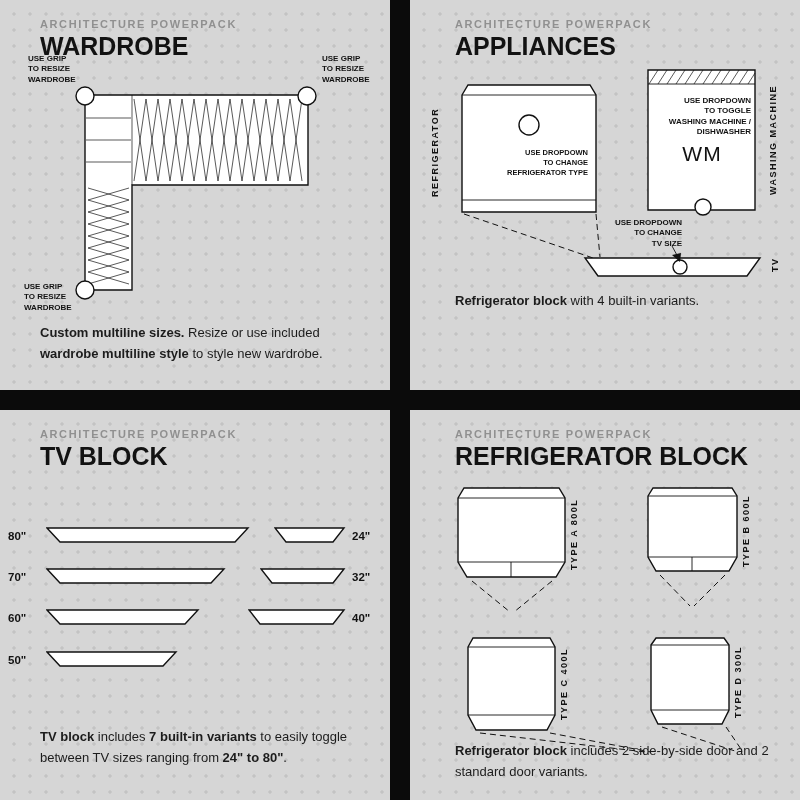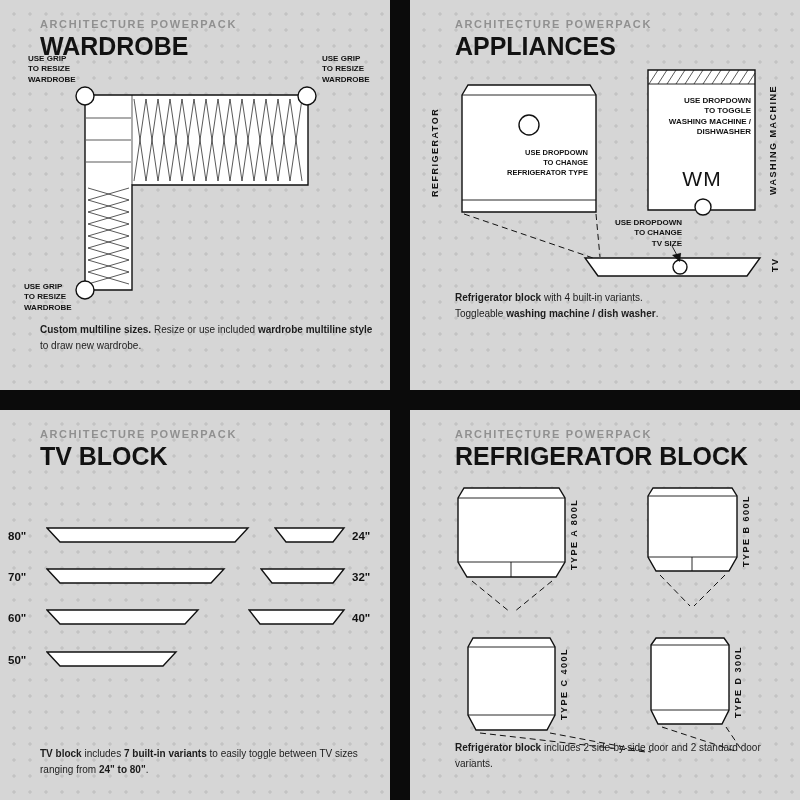--- a/index.html
+++ b/index.html
@@ -14,21 +14,21 @@
   .hdr { position:absolute; font-size:11px; font-weight:bold; letter-spacing:1.6px;
          color:#909090; white-space:nowrap; }
   .title { position:absolute; font-size:26px; font-weight:bold; color:#121212;
            white-space:nowrap; transform:scaleX(0.96); transform-origin:left top; }
   .note { position:absolute; font-size:8px; font-weight:bold; line-height:1.3;
           color:#121212; white-space:pre-line; }
   .ctr { text-align:right; }
   .vlabel { position:absolute; writing-mode:vertical-rl; transform:rotate(180deg);
             text-align:center; font-size:9px; font-weight:bold; letter-spacing:1.5px;
             white-space:nowrap; color:#121212; }
-  .caption { position:absolute; font-size:10px; line-height:1.62; color:#1c1c1c; }
+  .caption { position:absolute; font-size:13px; line-height:1.62; color:#1c1c1c; }
   .caption .b { font-weight:bold; }
   .sizelabel { position:absolute; font-size:11.5px; font-weight:bold; color:#121212; }
   .wmmark { position:absolute; font-size:21px; font-weight:400; letter-spacing:1px;
             color:#121212; text-align:center; }
   svg.abs { position:absolute; left:0; top:0; }
   .ol   { fill:#ffffff; stroke:#111; stroke-width:1.4; }
   .ln   { fill:none; stroke:#111; stroke-width:0.9; }
   .thin { fill:none; stroke:#111; stroke-width:0.7; }
   .dash { fill:none; stroke:#111; stroke-width:1; stroke-dasharray:6 4; }
   .grip { fill:#ffffff; stroke:#111; stroke-width:1.4; }
@@ -63,21 +63,21 @@
     <div class="note" style="left:28px;top:54px">USE GRIP
 TO RESIZE
 WARDROBE</div>
     <div class="note" style="left:322px;top:54px">USE GRIP
 TO RESIZE
 WARDROBE</div>
     <div class="note" style="left:24px;top:282px">USE GRIP
 TO RESIZE
 WARDROBE</div>
 
-    <p class="caption" style="left:40px;top:322px;width:335px"><span class="b">Custom multiline sizes.</span><span> Resize or use included </span><span class="b">wardrobe multiline style</span><span> to draw new wardrobe.</span></p>
+    <p class="caption" style="left:40px;top:322px;width:335px"><span class="b">Custom multiline sizes.</span><span> Resize or use included </span><span class="b">wardrobe multiline style</span><span> to style new wardrobe.</span></p>
   </div>
 
   <div class="panel">
     <div class="hdr" style="left:45px;top:18px">ARCHITECTURE POWERPACK</div>
     <div class="title" style="left:45px;top:31px">APPLIANCES</div>
 
     <svg class="abs" width="390" height="390" viewBox="0 0 390 390">
       <g>
         <path class="dash" d="M54,214 L186,259"></path>
         <path class="dash" d="M186,214 L190,257"></path>
@@ -108,28 +108,27 @@
     <div class="vlabel" style="left:358px;top:70px;height:140px">WASHING MACHINE</div>
     <div class="vlabel" style="left:360px;top:250px;height:30px">TV</div>
 
     <div class="note ctr" style="left:60px;top:148px;width:118px;font-size:7.5px">USE DROPDOWN
 TO CHANGE
 REFRIGERATOR TYPE</div>
     <div class="note ctr" style="left:241px;top:96px;width:100px">USE DROPDOWN
 TO TOGGLE
 WASHING MACHINE /
 DISHWASHER</div>
-    <div class="wmmark" style="left:255px;top:167px;width:74px">WM</div>
+    <div class="wmmark" style="left:255px;top:142px;width:74px">WM</div>
     <div class="note ctr" style="left:182px;top:218px;width:90px">USE DROPDOWN
 TO CHANGE
 TV SIZE</div>
 
     <div class="caption" style="left:45px;top:290px;width:335px">
       <div><span class="b">Refrigerator block</span><span> with 4 built-in variants.</span></div>
-      <div><span>Toggleable </span><span class="b">washing machine / dish washer</span><span>.</span></div>
     </div>
   </div>
 
   <div class="panel">
     <div class="hdr" style="left:40px;top:18px">ARCHITECTURE POWERPACK</div>
     <div class="title" style="left:40px;top:31px">TV BLOCK</div>
 
     <div class="sizelabel" style="left:8px;top:120px">80"</div>
     <svg class="abs" style="left:46px;top:117px" width="204" height="16">
         <polygon class="ol" points="1,1 202,1 189,15 14,15"></polygon>
@@ -158,21 +157,21 @@
     <svg class="abs" style="left:260px;top:158px" width="86" height="16">
         <polygon class="ol" points="1,1 84,1 73,15 12,15"></polygon>
       </svg>
     <div class="sizelabel" style="left:352px;top:161px">32"</div>
 
     <svg class="abs" style="left:248px;top:199px" width="98" height="16">
         <polygon class="ol" points="1,1 96,1 85,15 12,15"></polygon>
       </svg>
     <div class="sizelabel" style="left:352px;top:202px">40"</div>
 
-    <p class="caption" style="left:40px;top:336px;width:322px"><span class="b">TV block</span><span> includes </span><span class="b">7 built-in variants</span><span> to easily toggle between TV sizes ranging from </span><span class="b">24" to 80"</span><span>.</span></p>
+    <p class="caption" style="left:40px;top:316px;width:322px"><span class="b">TV block</span><span> includes </span><span class="b">7 built-in variants</span><span> to easily toggle between TV sizes ranging from </span><span class="b">24" to 80"</span><span>.</span></p>
   </div>
 
   <div class="panel">
     <div class="hdr" style="left:45px;top:18px">ARCHITECTURE POWERPACK</div>
     <div class="title" style="left:45px;top:31px">REFRIGERATOR BLOCK</div>
 
     <svg class="abs" width="390" height="390" viewBox="0 0 390 390">
       <g>
         <path class="dash" d="M62,171 L100,202 M142,171 L104,202"></path>
         <path class="dash" d="M250,165 L280,196 M315,165 L284,196"></path>

